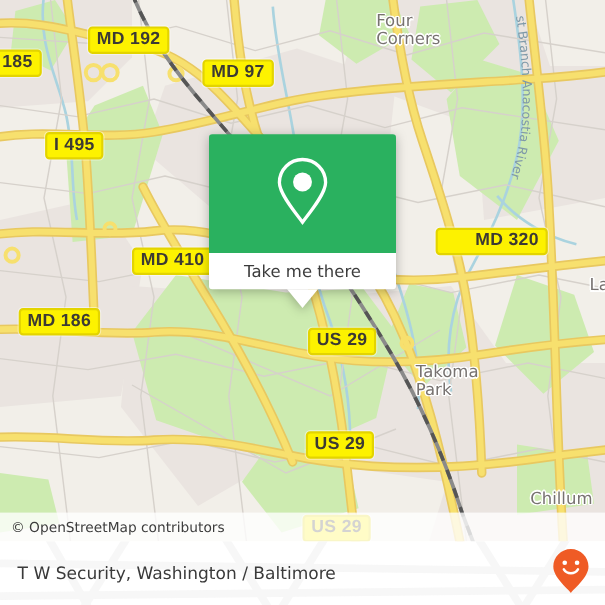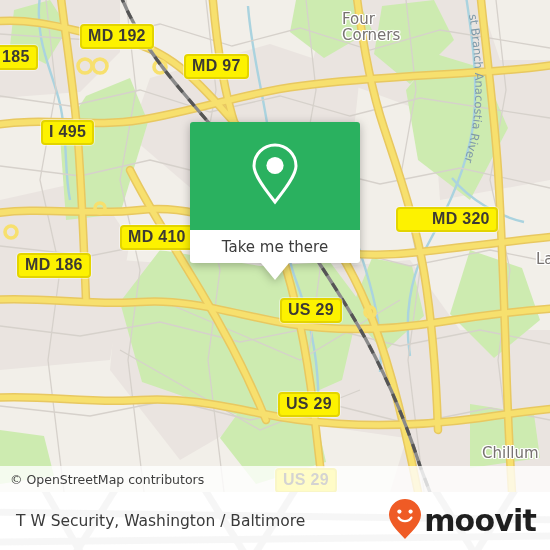--- a/index.html
+++ b/index.html
@@ -270,29 +270,31 @@
         <path d="M120 -6 C 136 34, 160 66, 186 96 C 216 132, 248 166, 274 200 C 302 236, 330 278, 356 322 C 382 366, 404 416, 420 466 C 426 482, 430 492, 432 498" stroke="#555555" stroke-width="3.2" stroke-dasharray="9 9"></path>
       </g>
 
       <text font-family="DejaVu Sans, sans-serif" font-size="11.5" fill="#7f99a8">
         <textPath href="#river-path" startOffset="8%">st Branch Anacostia River</textPath>
       </text>
     </svg>
 
     <div class="place-label" style="left:342px; top:12px;  width:80px;">Four
 Corners</div>
+    <div class="place-label" style="left:378px; top:331px; width:80px;">Takoma
+Park</div>
     <div class="place-label" style="left:482px; top:446px; width:72px; text-align:left;">Chillum</div>
     <div class="place-label" style="left:536px; top:252px; width:40px; text-align:left;">La</div>
 
     <div class="shield" style="left:-6px;  top:45px;">185</div>
     <div class="shield" style="left:80px;  top:24px;">MD 192</div>
     <div class="shield" style="left:184px; top:54px;">MD 97</div>
     <div class="shield" style="left:41px;  top:120px;">I 495</div>
     <div class="shield" style="left:120px; top:225px;">MD 410</div>
-    <div class="shield" style="left:17px;  top:253px;">MD 186</div>
+    <div class="shield" style="left:17px;  top:280px;">MD 186</div>
     <div class="shield" style="left:396px; top:207px;padding-left:34px;">MD 320</div>
     <div class="shield" style="left:280px; top:298px;">US 29</div>
     <div class="shield" style="left:278px; top:392px;">US 29</div>
     <div class="shield" style="left:275px; top:468px;">US 29</div>
 
     <div id="osm-attribution">
       <span>© OpenStreetMap contributors</span>
     </div>
 
     <div id="callout">
@@ -332,17 +334,16 @@
 
     <div id="brand-logo">
       <span>
         <svg width="34" height="42" viewBox="0 0 34 42">
           <path d="M17 1 C 8.2 1, 1 8.2, 1 17 C 1 26.5, 13 36, 17 41 C 21 36, 33 26.5, 33 17 C 33 8.2, 25.8 1, 17 1 Z" fill="#ef5b25"></path>
           <circle cx="11.4" cy="13.6" r="2.1" fill="#ffffff"></circle>
           <circle cx="22.6" cy="13.6" r="2.1" fill="#ffffff"></circle>
           <path d="M10.6 19.6 C 13.4 24.2, 20.6 24.2, 23.4 19.6" stroke="#ffffff" stroke-width="2.3" fill="none" stroke-linecap="round"></path>
         </svg>
       </span>
-      <span id="brand-wordmark">moovit</span>
     </div>
   </div>
 
 </div>
 
 </body></html>

